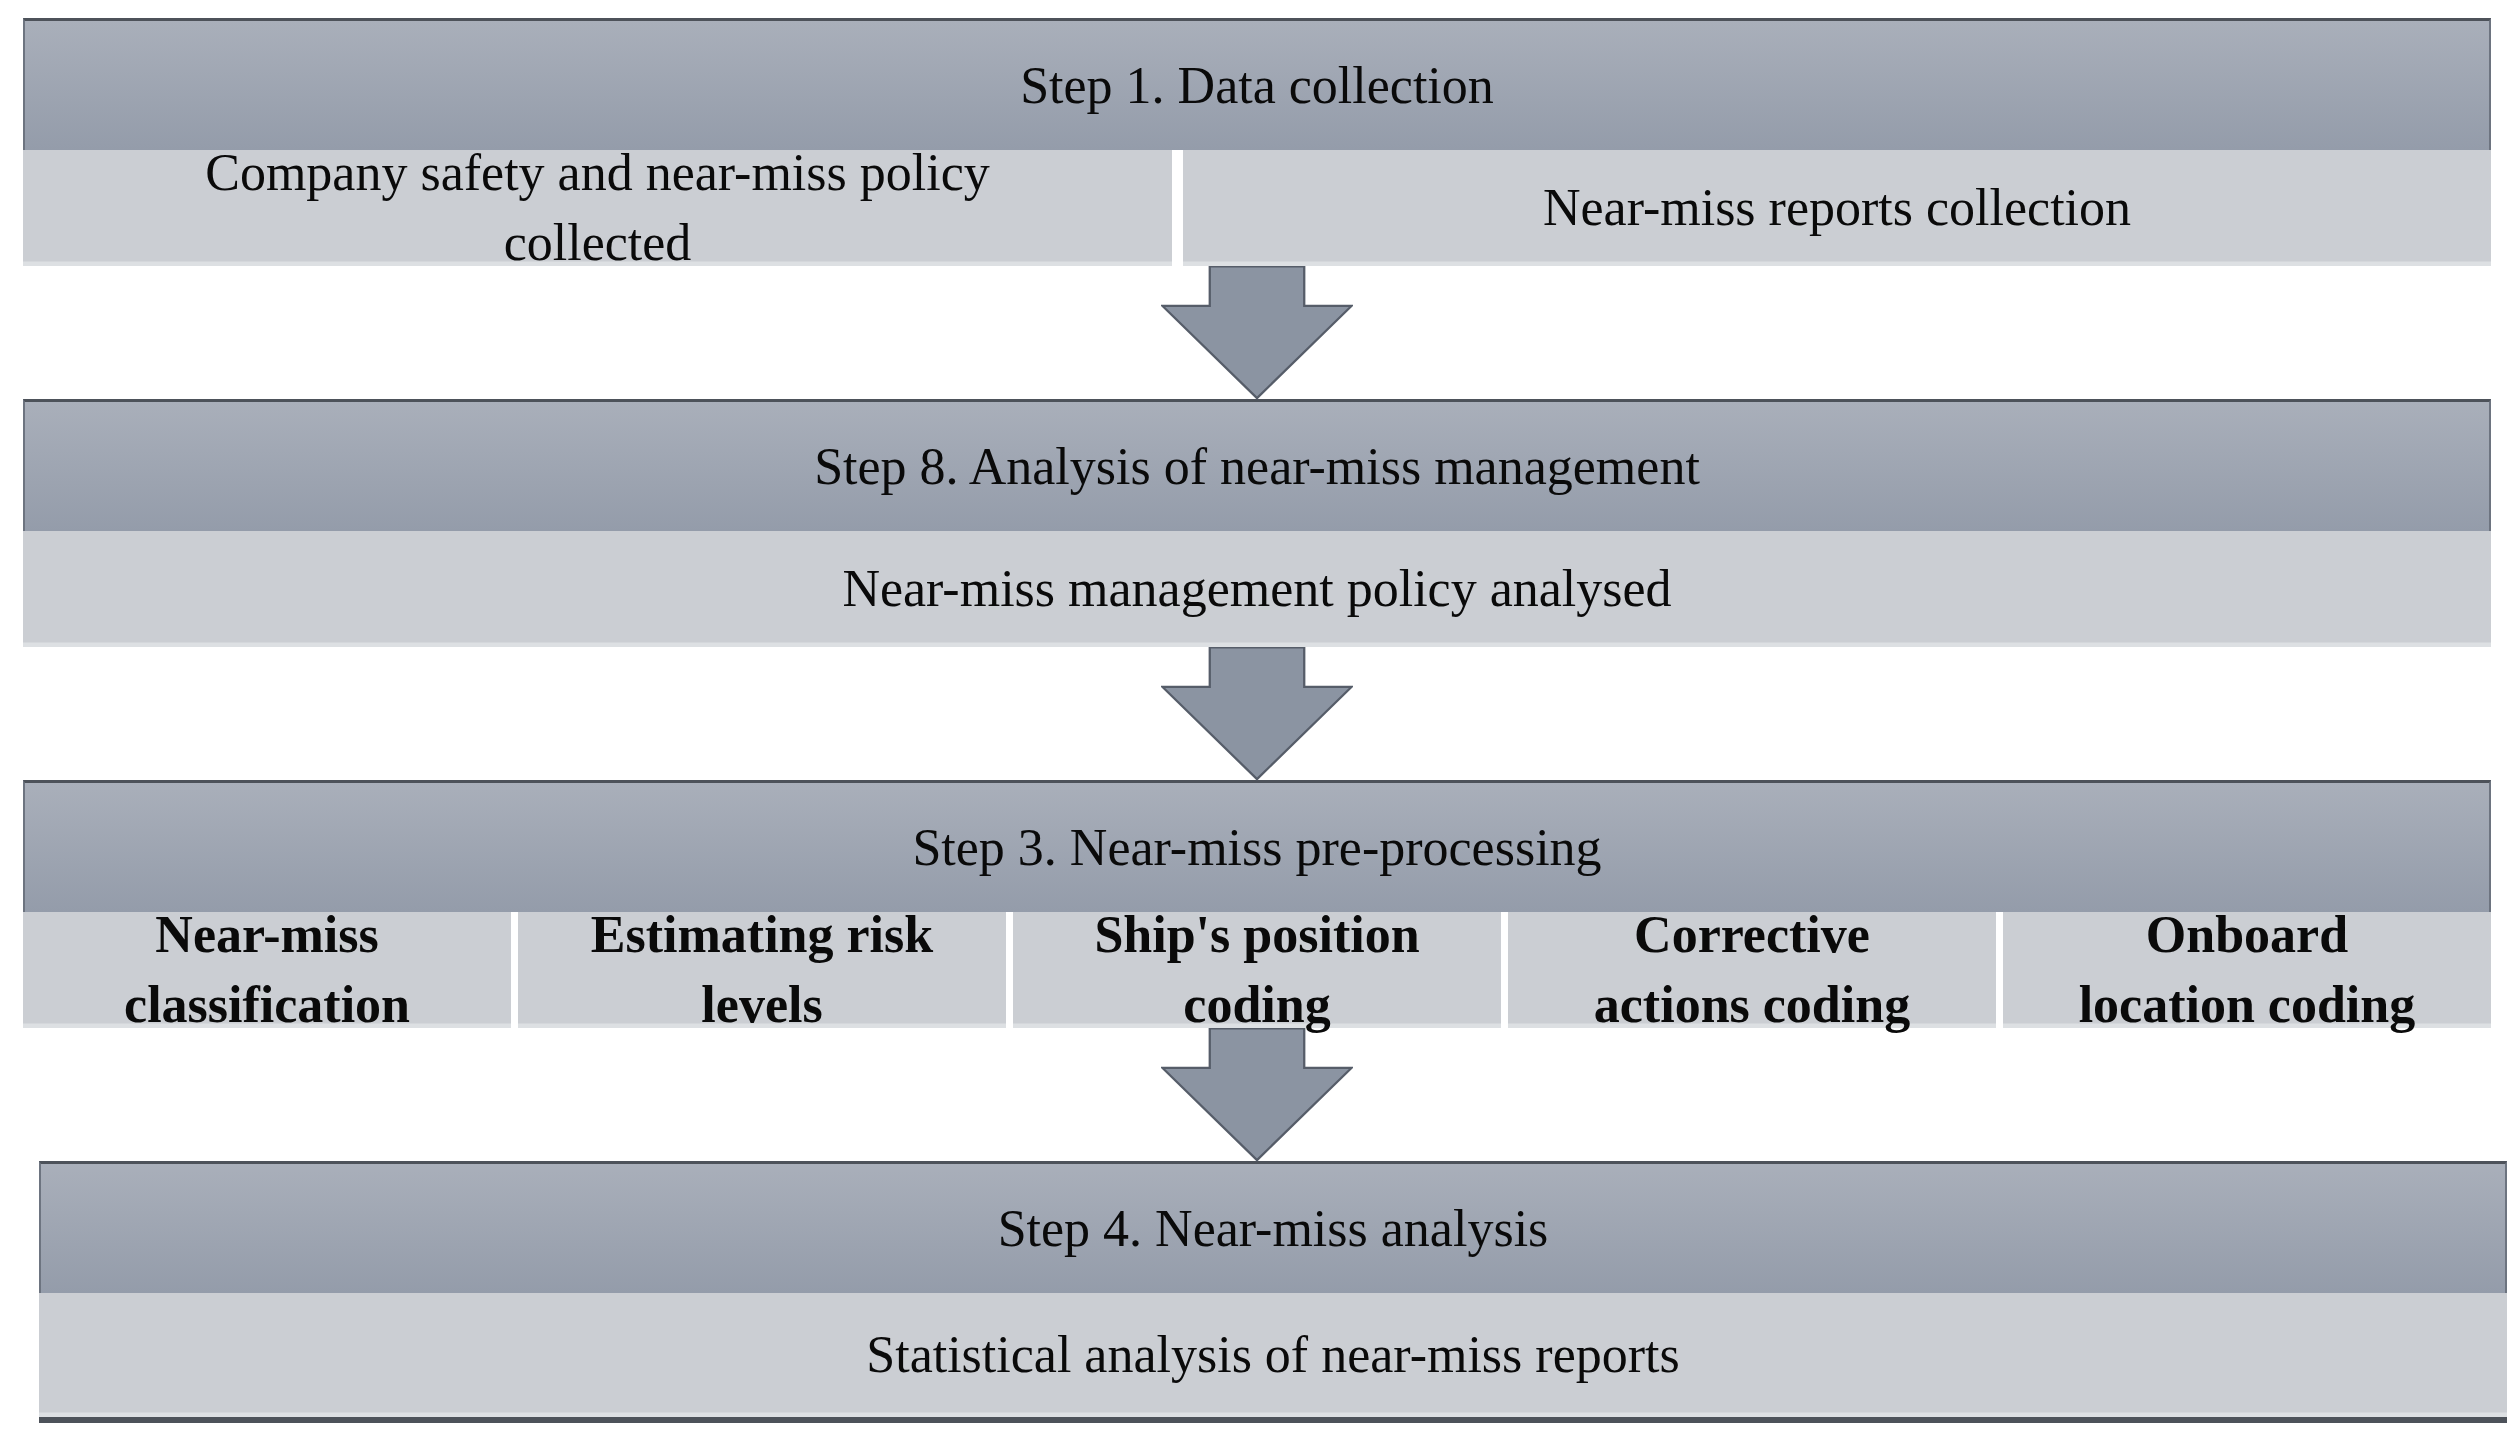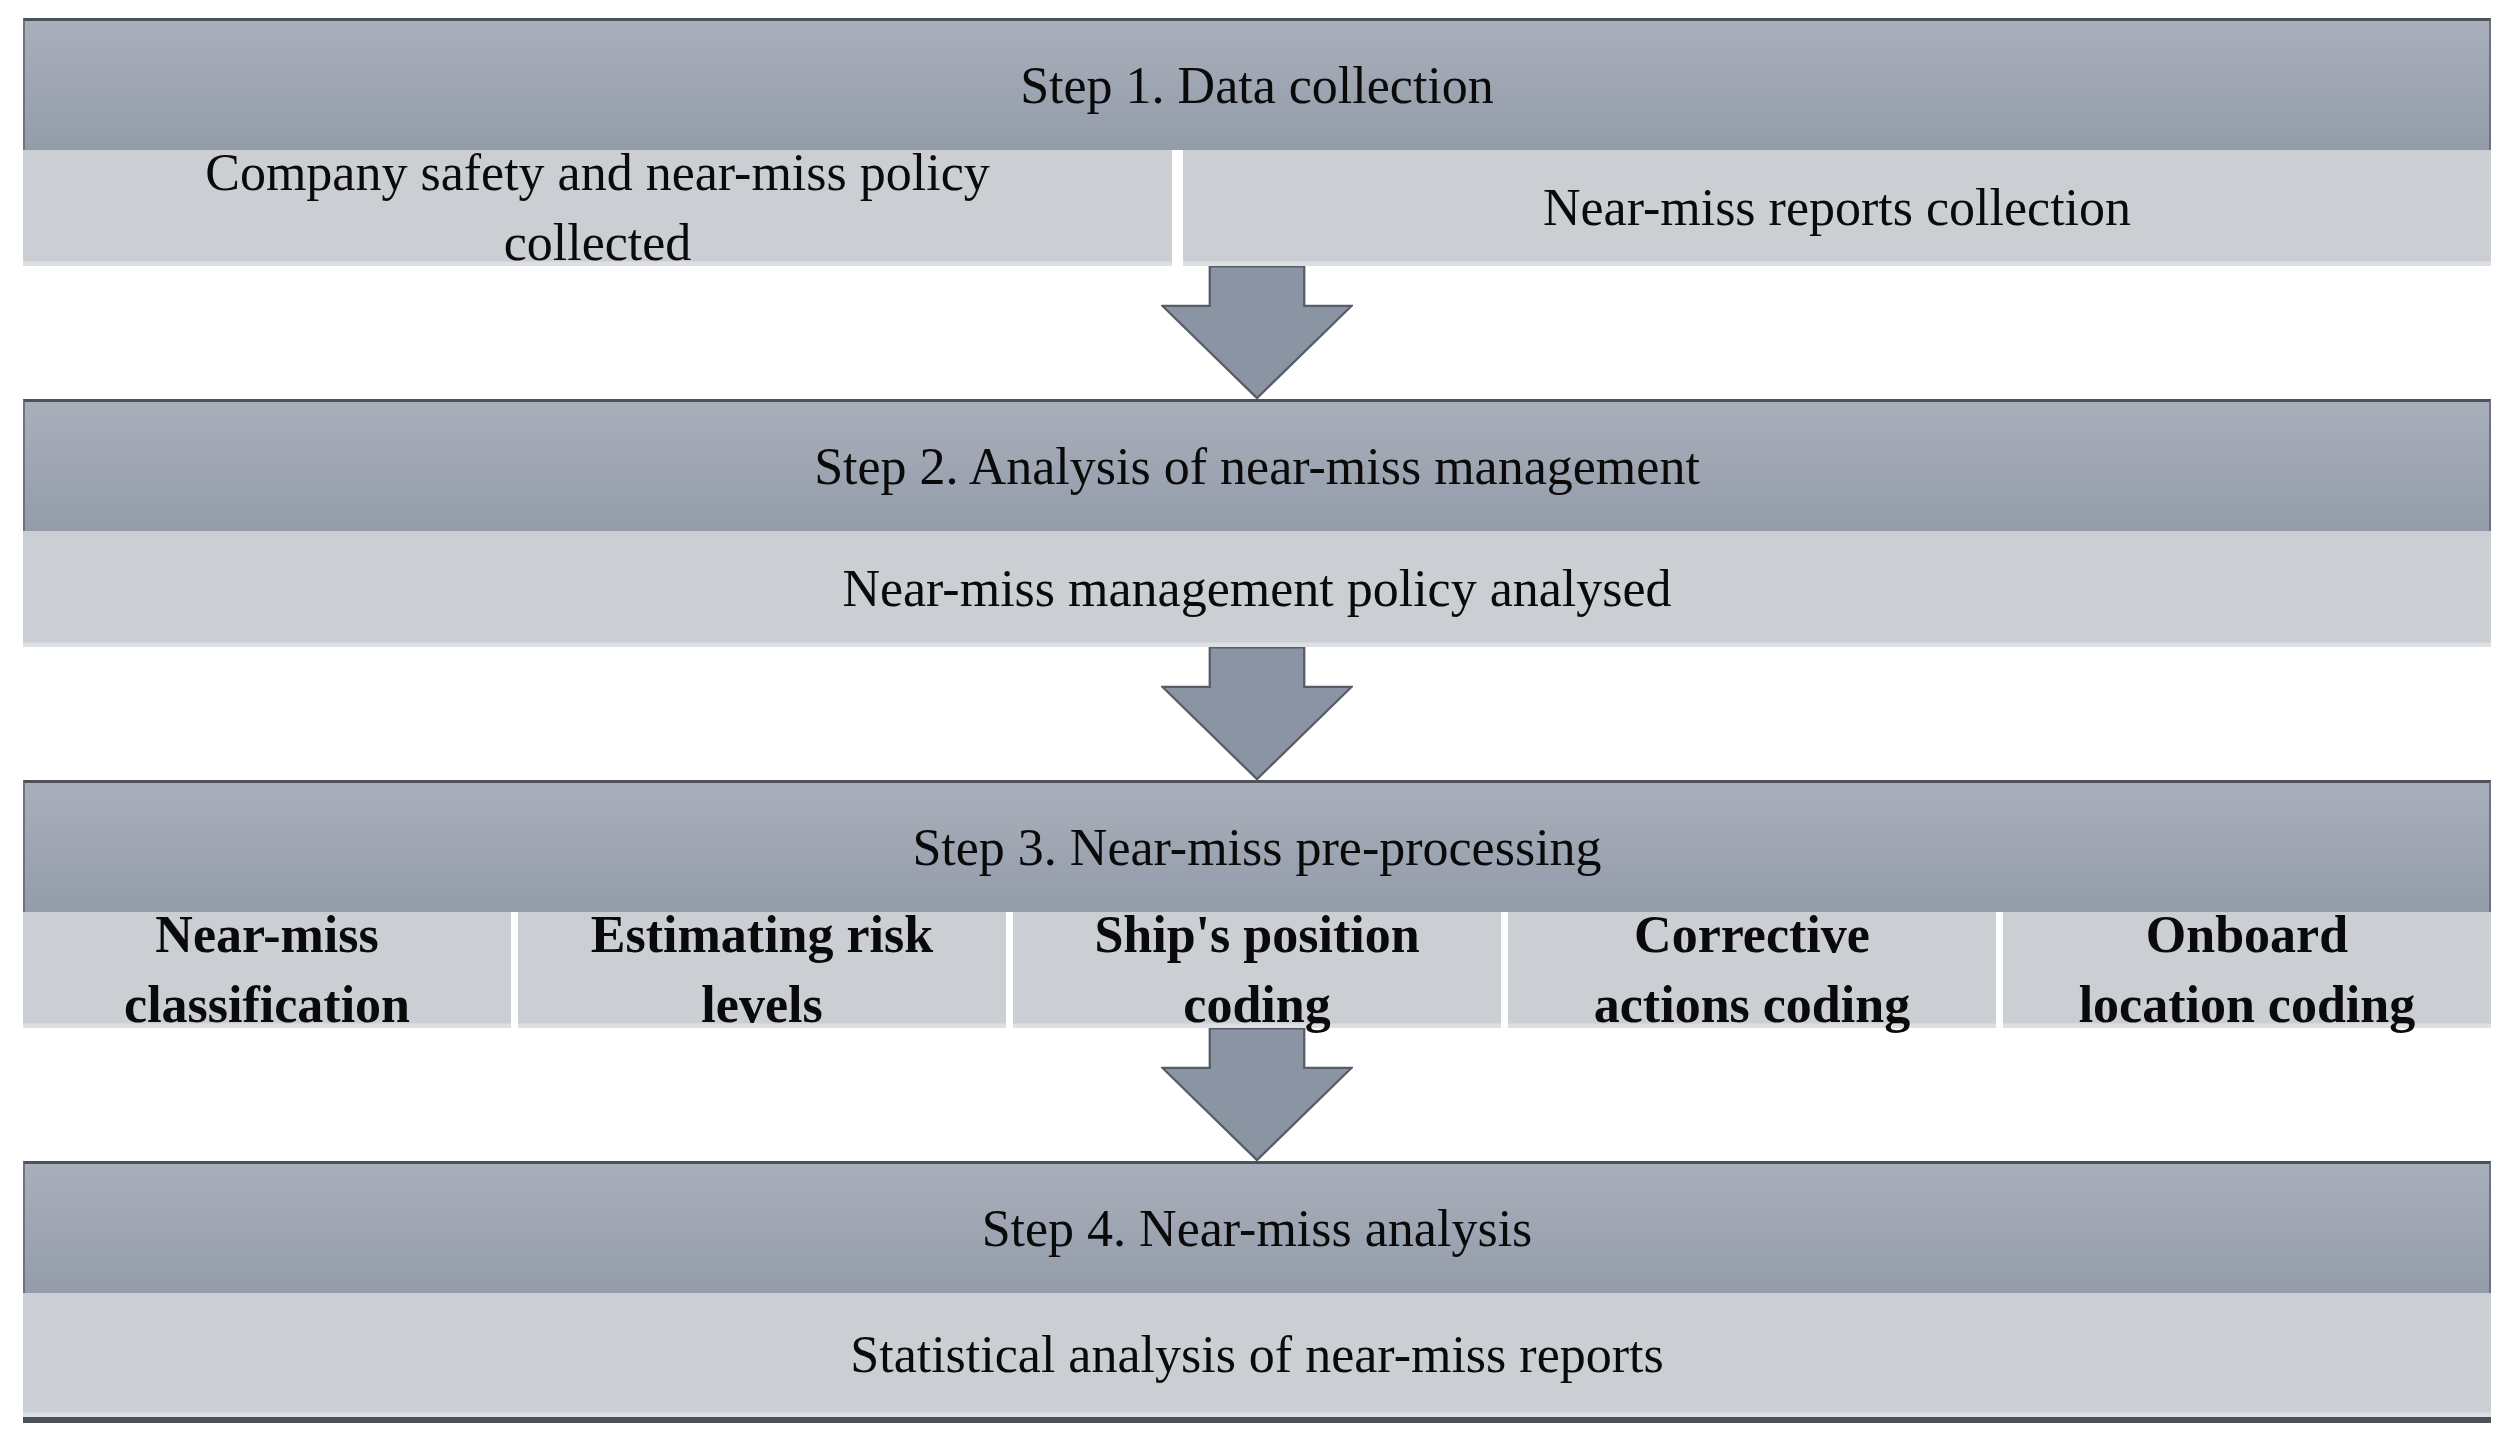--- a/index.html
+++ b/index.html
@@ -53,21 +53,21 @@
     justify-content: center;
     overflow: visible;
   }
   .cell.short { height: 124px; }
   .cell-text {
     font-size: 52px;
     line-height: 1.35;
     text-align: center;
     white-space: pre-line;
   }
-  .step-block.last { border-bottom: 6.1px solid var(--header-border, #4d525a); }
+  .step-block.last { border-bottom: 6.1px solid var(--header-border, #4d525a); margin-left: 16px; }
   .arrow-row {
     height: 133px;
     display: flex;
     align-items: flex-start;
     justify-content: center;
     position: relative;
   }
   .arrow-row svg { display: block; }
 </style>
 </head>
@@ -91,21 +91,21 @@
   </div>
 
   <div class="arrow-row">
     <svg width="192" height="134" viewBox="0 0 252 175">
       <path d="M 64 0 L 188 0 L 188 52 L 250 52 L 126 173 L 2 52 L 64 52 Z" style="fill:var(--arrow-fill,#8b94a2); stroke:var(--arrow-stroke,#565d69); stroke-width:3; stroke-linejoin:miter;"></path>
     </svg>
   </div>
 
   <div class="step-block">
     <div class="step-header">
-      <div class="step-title">Step 2. Analysis of near-miss management</div>
+      <div class="step-title">Step 8. Analysis of near-miss management</div>
     </div>
     <div class="cells one">
       <div class="cell">
         <div class="cell-text">Near-miss management policy analysed</div>
       </div>
     </div>
   </div>
 
   <div class="arrow-row">
     <svg width="192" height="134" viewBox="0 0 252 175">

